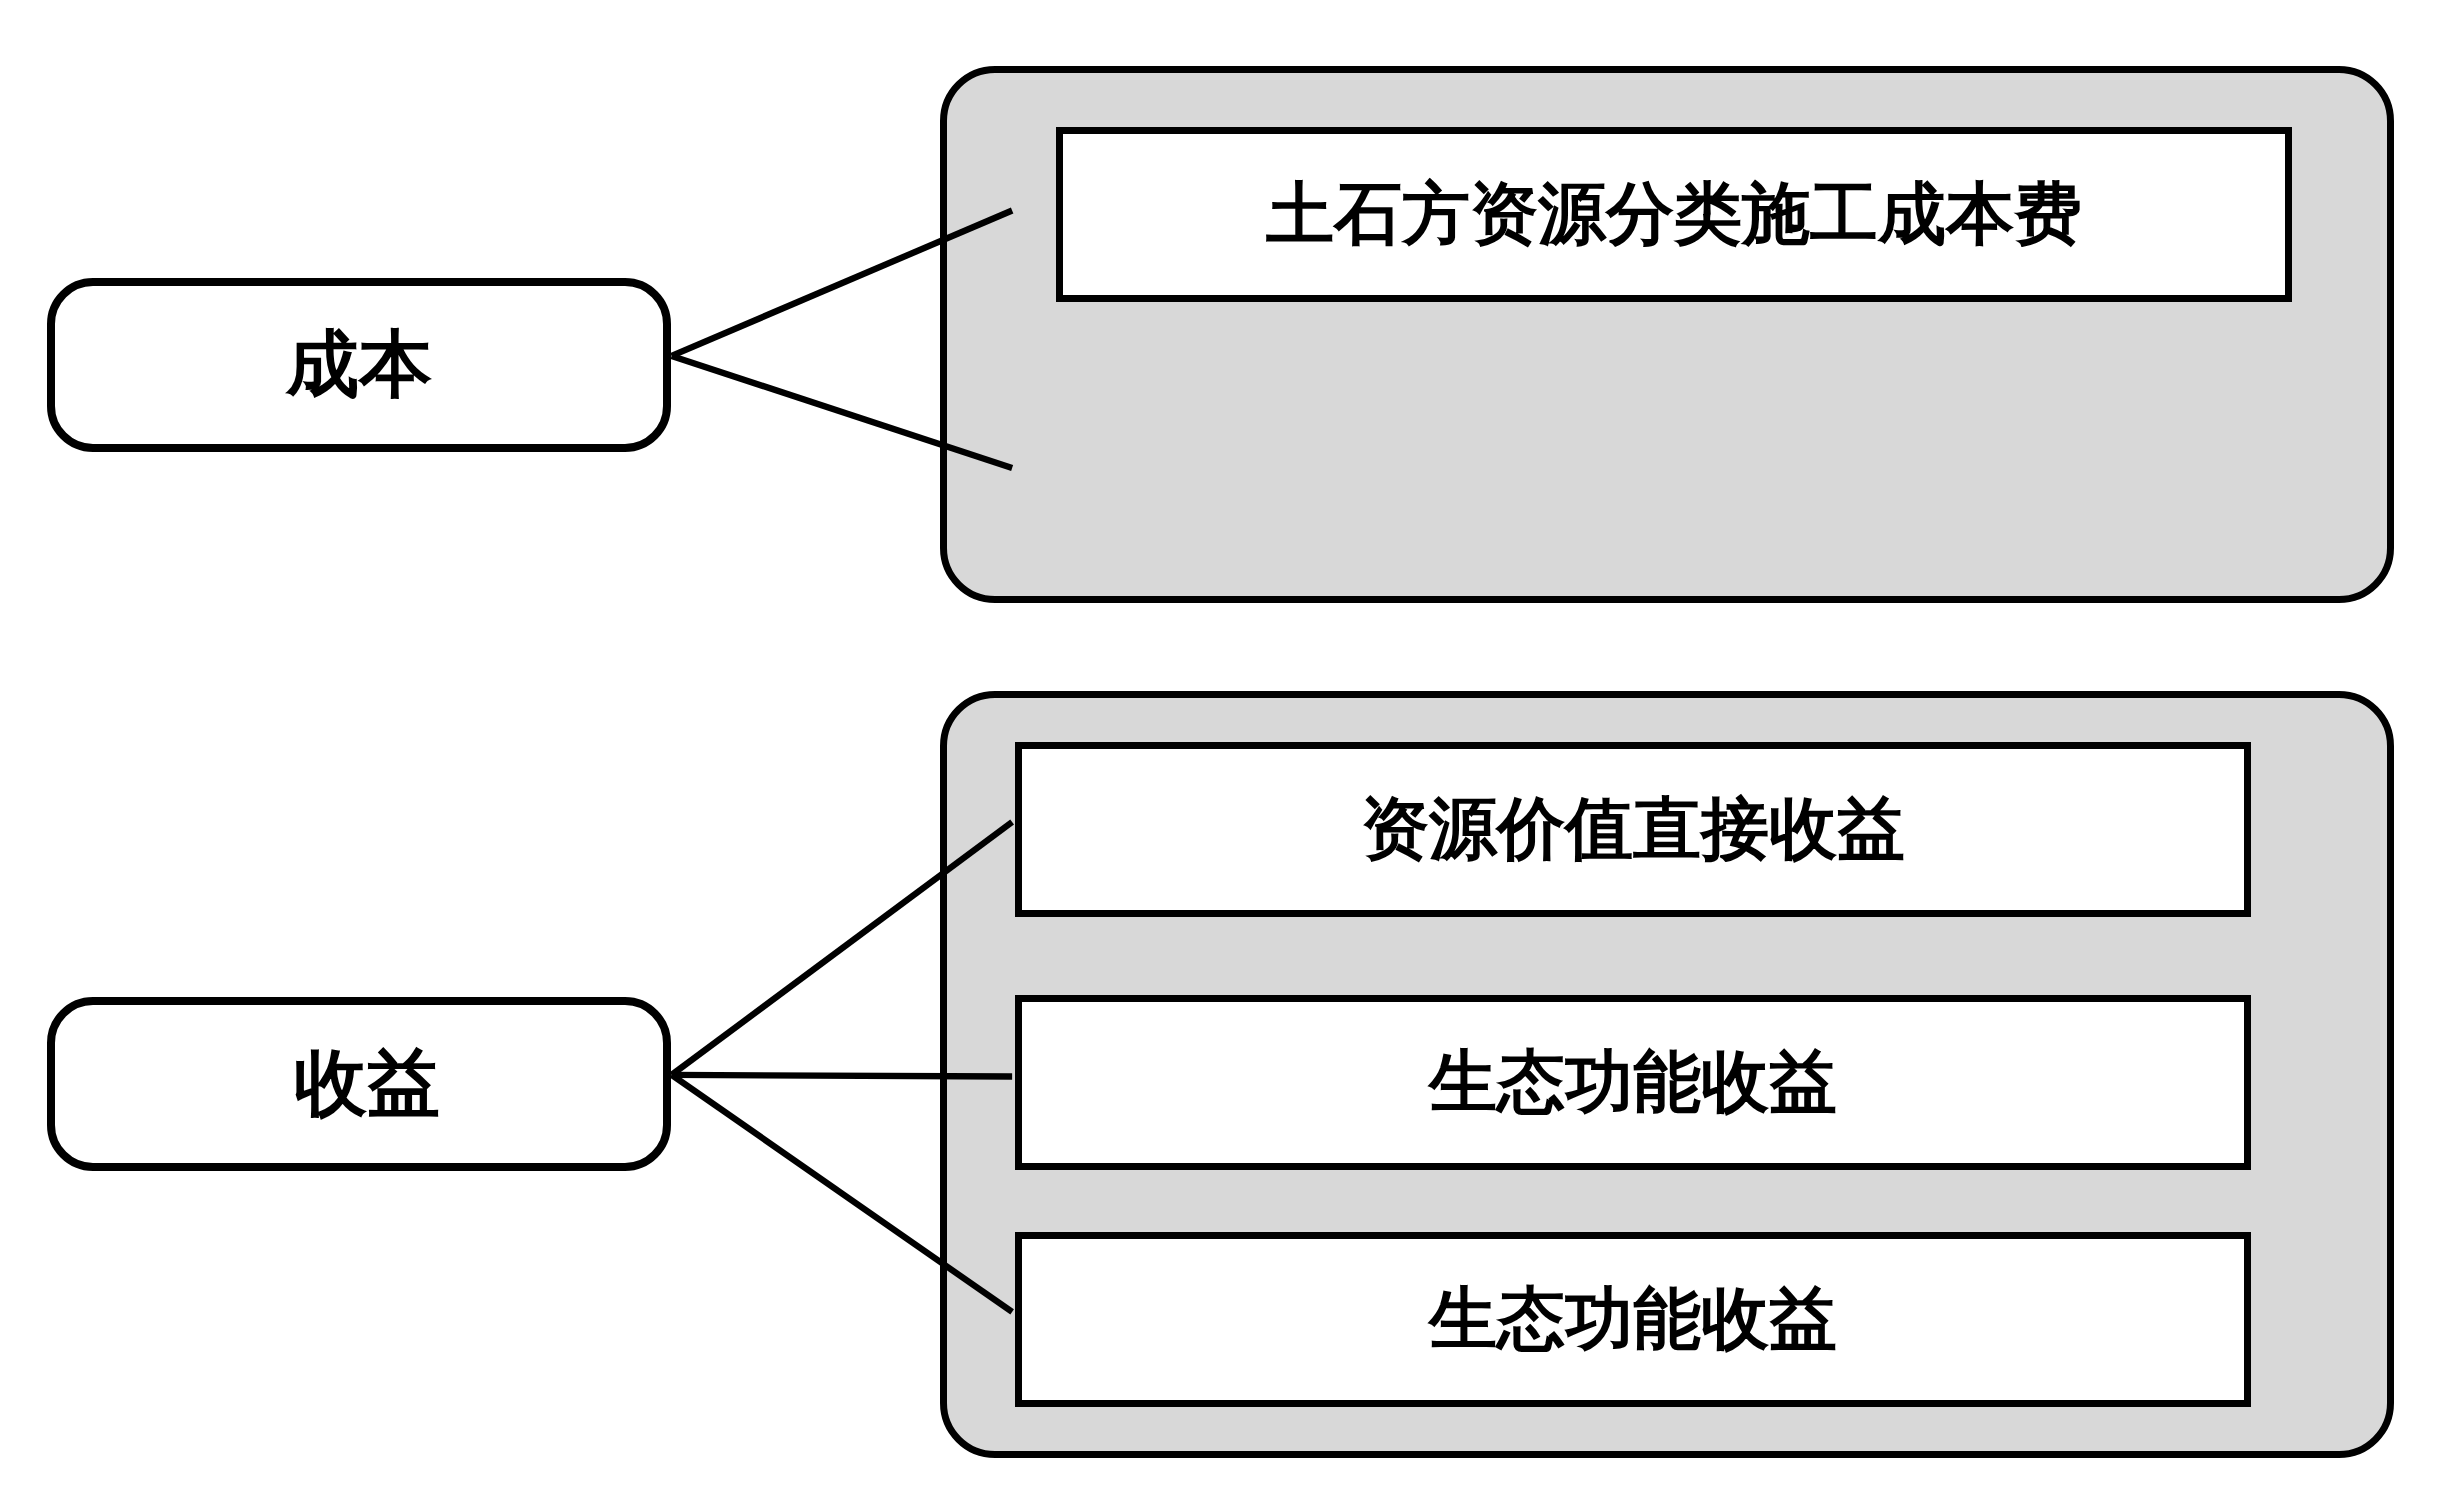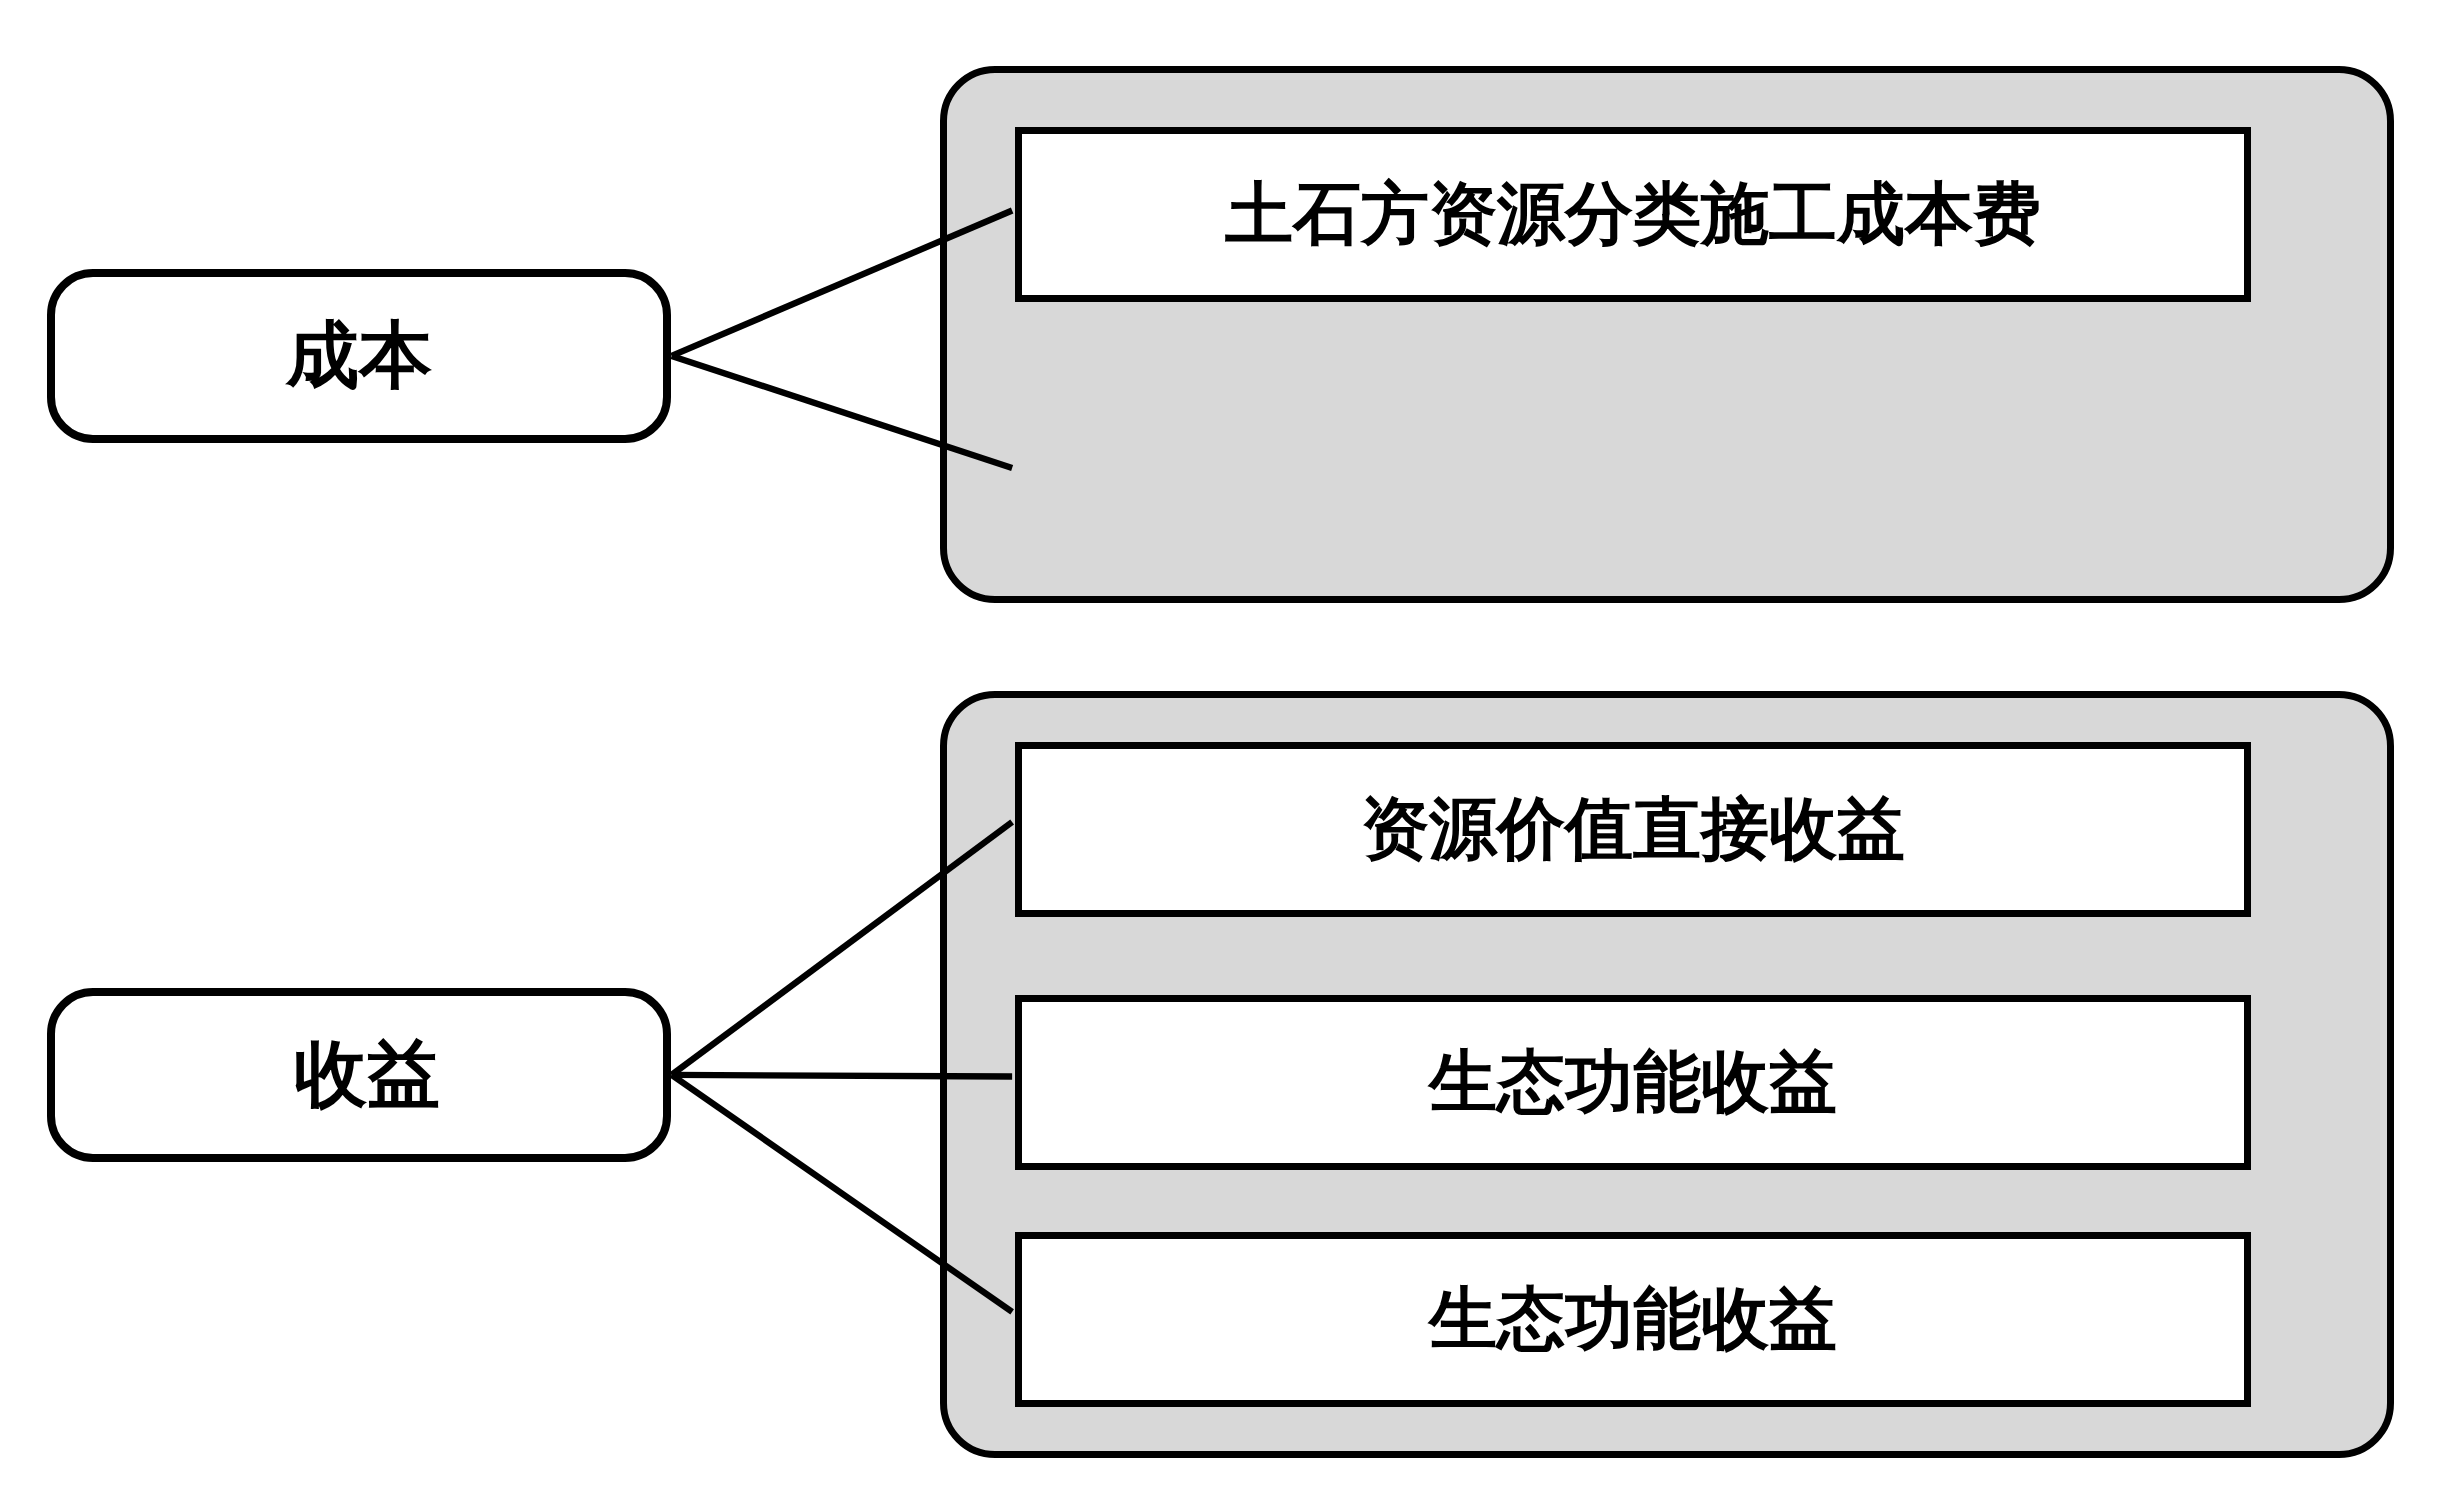--- a/index.html
+++ b/index.html
@@ -37,20 +37,21 @@
     background: var(--node-fill);
     border: 8px solid var(--border-color);
     border-radius: 46px;
     display: flex;
     align-items: center;
     justify-content: center;
     font-size: 73px;
     font-weight: bold;
     color: #000;
     z-index: 3;
+    margin-top: 9px;
   }
   .node-cost { top: 269px; }
   .node-revenue { top: 988px; padding-left: 16px; }
   .group {
     position: absolute;
     left: 940px;
     width: 1454px;
     background: var(--group-fill);
     border: 7.1px solid var(--border-color);
     border-radius: 55px;
@@ -66,21 +67,21 @@
     border: 7.1px solid var(--border-color);
     display: flex;
     align-items: center;
     justify-content: center;
     font-size: 68px;
     font-weight: bold;
     color: #000;
     white-space: nowrap;
     z-index: 3;
   }
-  .group-cost .item-0 { top: 54px; }
+  .group-cost .item-0 { top: 54px; margin-left: 41px; }
   .group-cost .item-1 { top: 313px; }
   .group-revenue .item-0 { top: 44px; }
   .group-revenue .item-1 { top: 297px; }
   .group-revenue .item-2 { top: 534px; }
 </style>
 </head>
 <body>
 
 <div class="canvas">
 

